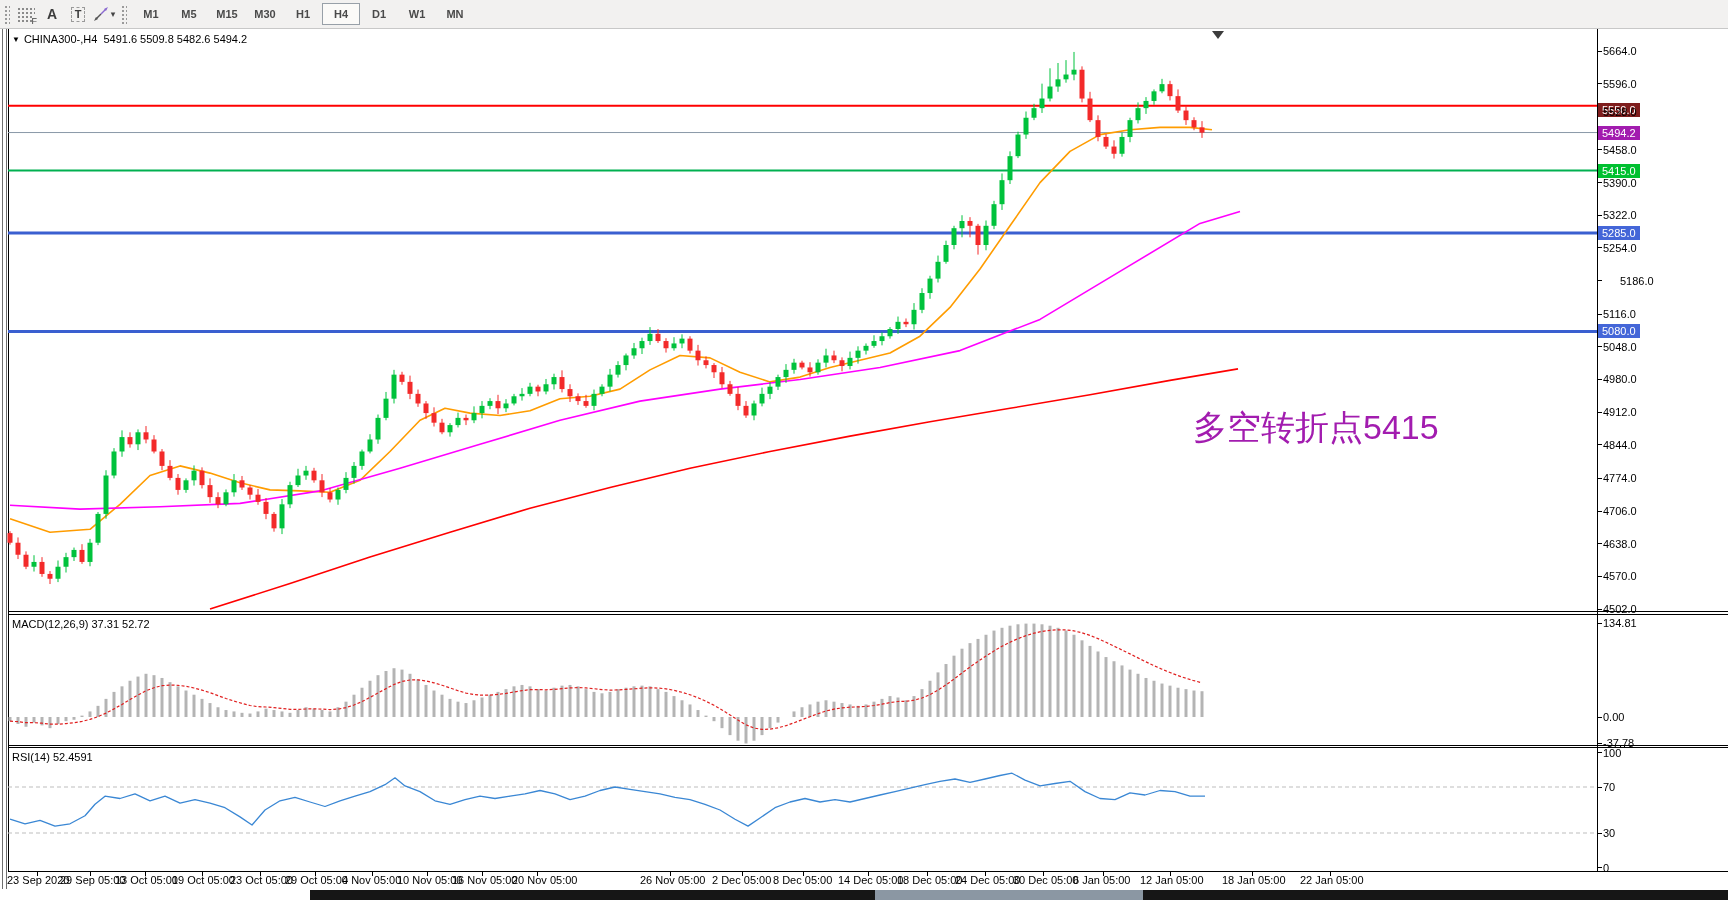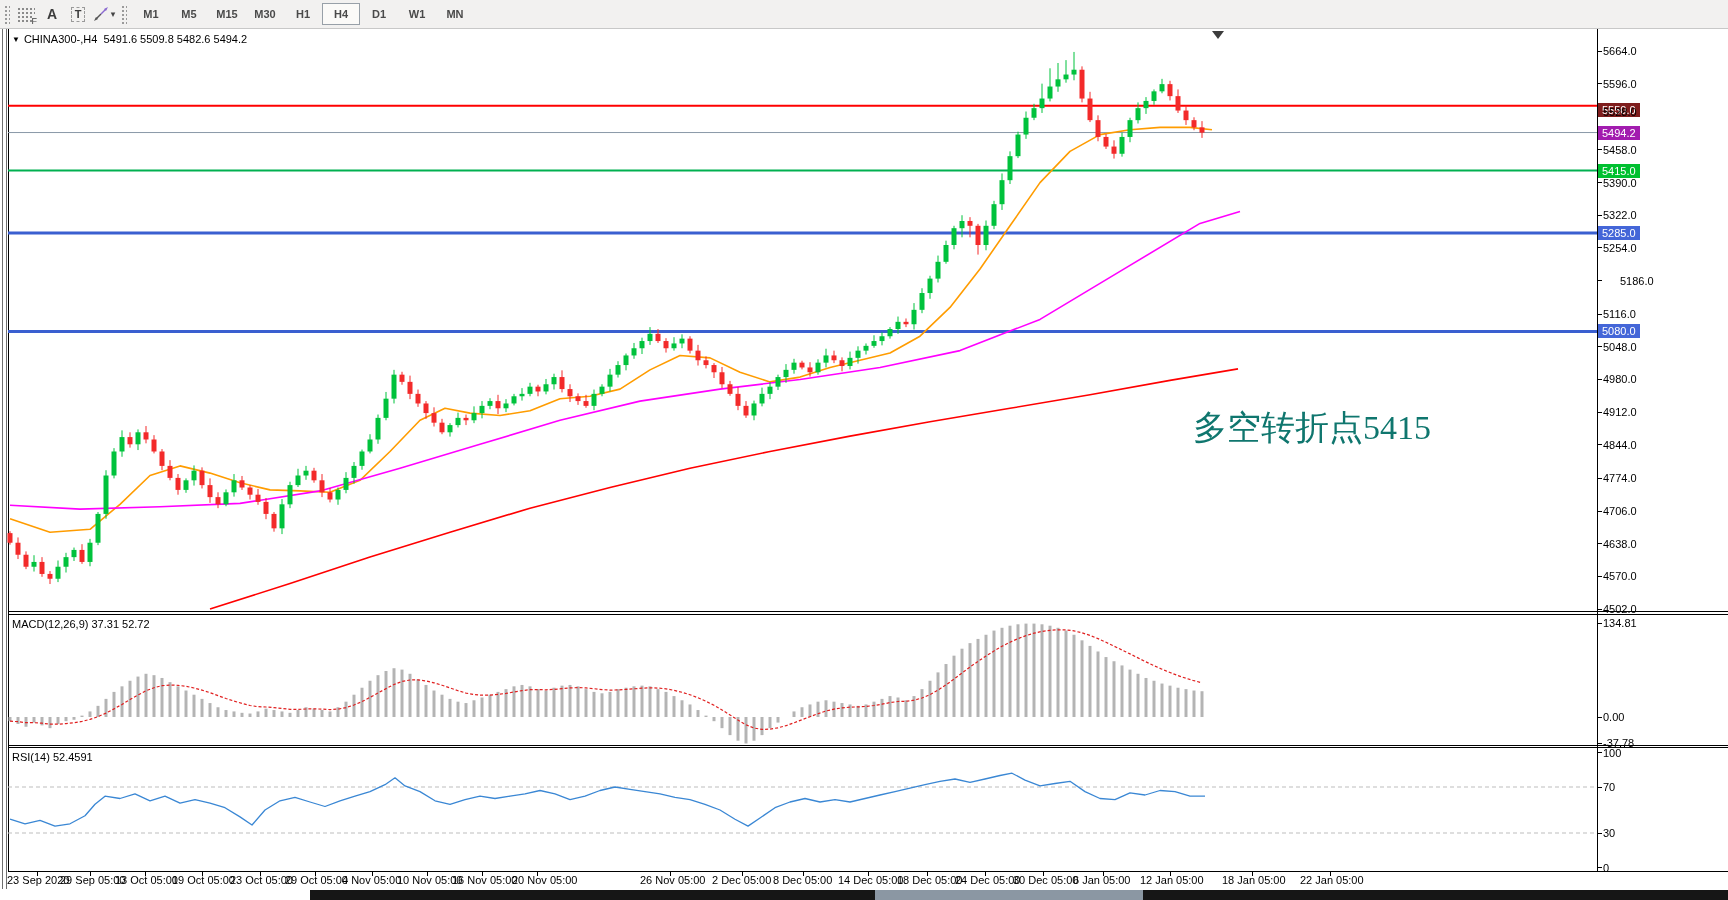--- a/index.html
+++ b/index.html
@@ -26,22 +26,22 @@
   .tf-btn.selected{background:#fbfaf8;border:1px solid #98a0a8;}
   
   #chart-svg{position:absolute;top:0;left:0;}
   #overlay{position:absolute;top:0;left:0;width:1728px;height:900px;pointer-events:none;}
   .pane-title{position:absolute;font-size:11px;color:#000;white-space:nowrap;}
   .pane-title .mk{font-size:8px;vertical-align:1px;margin-right:4px;}
   .tick-label{position:absolute;left:1603px;font-size:11px;line-height:14px;color:#000;white-space:nowrap;}
   .level-label{position:absolute;left:1598px;font-size:11px;line-height:14px;height:14px;
                padding:0 4px;color:#fff;white-space:nowrap;pointer-events:auto;}
   .date-label{position:absolute;top:874px;font-size:11px;color:#000;white-space:nowrap;}
-  .annotation{position:absolute;left:1193px;top:405px;font-size:34px;color:#0f766e;
-              font-family:Liberation Serif, serif;pointer-events:auto;}
+  .annotation{position:absolute;left:1193px;top:405px;font-size:34px;color:#a21caf;
+              font-family:Liberation Sans, sans-serif;pointer-events:auto;}
   .bottom-seg{position:absolute;top:890px;height:10px;}
 </style>
 </head>
 <body>
 
 <div class="app">
 
   <svg id="chart-svg" width="1728" height="900">
       <line x1="0" y1="28.5" x2="1728" y2="28.5" stroke="#9a9a9a" stroke-width="1" shape-rendering="crispEdges"></line>
       <line x1="2.5" y1="29" x2="2.5" y2="889" stroke="#6e6e6e" shape-rendering="crispEdges"></line>

